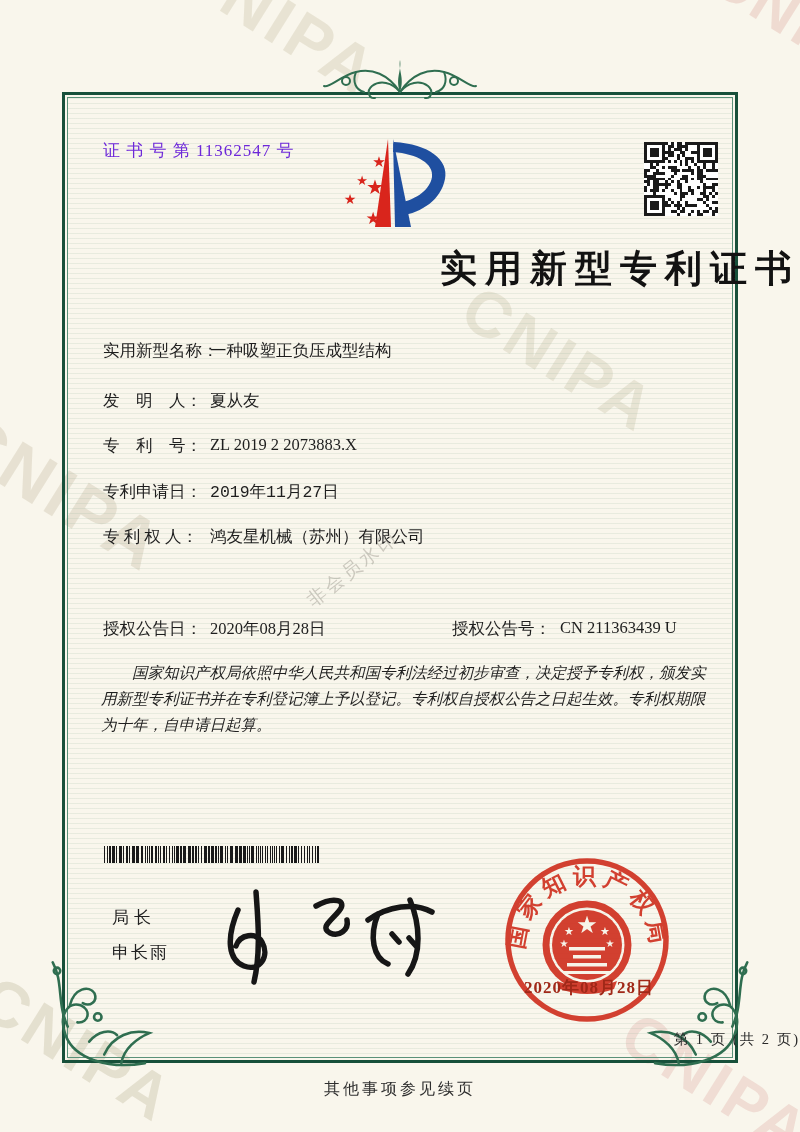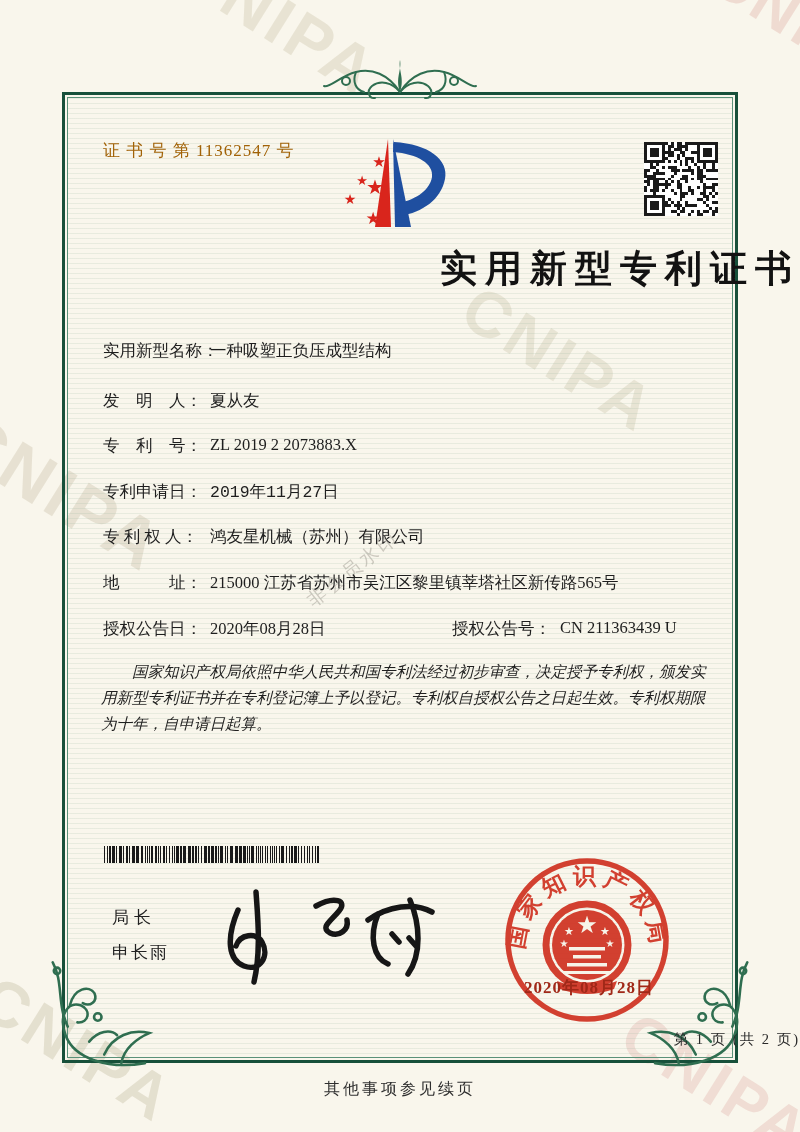--- a/index.html
+++ b/index.html
@@ -13,35 +13,35 @@
   .wm-member{position:absolute;transform:rotate(-38deg);font-size:19px;letter-spacing:3px;
       color:rgba(140,135,125,0.40);white-space:nowrap;pointer-events:none;}
 
   
   .frame{position:absolute;left:62px;top:92px;width:670px;height:965px;border:3px solid #17503a;}
   .frame-inner{position:absolute;inset:2px;border:1px solid #5a9179;
       background:repeating-linear-gradient(180deg, rgba(140,175,150,0.16) 0px, rgba(140,175,150,0.16) 1px, rgba(0,0,0,0) 1px, rgba(0,0,0,0) 5px);}
 
   .ornament{position:absolute;pointer-events:none;}
 
-  .cert-no{position:absolute;left:103px;top:139px;font-size:17px;letter-spacing:1px;color:#a16207;}
+  .cert-no{position:absolute;left:103px;top:139px;font-size:17px;letter-spacing:1px;color:#6d28d9;}
   .logo{position:absolute;left:335px;top:127px;}
   .qr{position:absolute;left:644px;top:142px;background:#fdfdfb;}
 
   .title{position:absolute;left:0;top:244px;width:800px;text-align:right;
          font-size:37px;font-weight:bold;letter-spacing:8px;color:#121212;}
 
   .frow{position:absolute;left:103px;width:620px;height:24px;font-size:16.5px;}
   .flabel{position:absolute;left:0;top:0;white-space:pre;}
   .fvalue{position:absolute;left:107px;top:0;white-space:pre;}
   .glabel{position:absolute;left:349px;top:0;white-space:pre;}
   .gvalue{position:absolute;left:457px;top:0;white-space:pre;}
 
   .body-text{position:absolute;left:101px;top:660px;width:606px;
-      font-family:Liberation Mono, monospace;font-style:italic;
+      font-family:Liberation Serif, serif;font-style:italic;
       font-size:15.5px;line-height:26px;color:#1f1f1f;}
   .body-text p{margin:0;text-indent:2em;}
 
   .barcode{position:absolute;left:104px;top:846px;}
 
   .signer-title{position:absolute;left:112px;top:906px;font-size:17px;letter-spacing:5px;color:#222;}
   .signer-name{position:absolute;left:112px;top:941px;font-size:17px;letter-spacing:2px;color:#222;}
   .signature{position:absolute;left:212px;top:880px;}
 
   .seal{position:absolute;left:473px;top:843px;}
@@ -449,24 +449,20 @@
     <span class="fvalue">ZL 2019 2 2073883.X</span>
   </div>
   <div class="frow" style="top:481px;font-family:Liberation Mono, monospace;">
     <span class="flabel">专利申请日：</span>
     <span class="fvalue">2019年11月27日</span>
   </div>
   <div class="frow" style="top:526px;">
     <span class="flabel">专 利 权 人：</span>
     <span class="fvalue">鸿友星机械（苏州）有限公司</span>
   </div>
-  <div class="frow" style="top:572px;">
-    <span class="flabel">地　　　址：</span>
-    <span class="fvalue">215000 江苏省苏州市吴江区黎里镇莘塔社区新传路565号</span>
-  </div>
   <div class="frow" style="top:618px;text-decoration:underline;">
     <span class="flabel">授权公告日：</span>
     <span class="fvalue">2020年08月28日</span>
     <span class="glabel">授权公告号：</span>
     <span class="gvalue">CN 211363439 U</span>
   </div>
 
   <div class="body-text">
     <p>国家知识产权局依照中华人民共和国专利法经过初步审查，决定授予专利权，颁发实用新型专利证书并在专利登记簿上予以登记。专利权自授权公告之日起生效。专利权期限为十年，自申请日起算。</p>
   </div>

